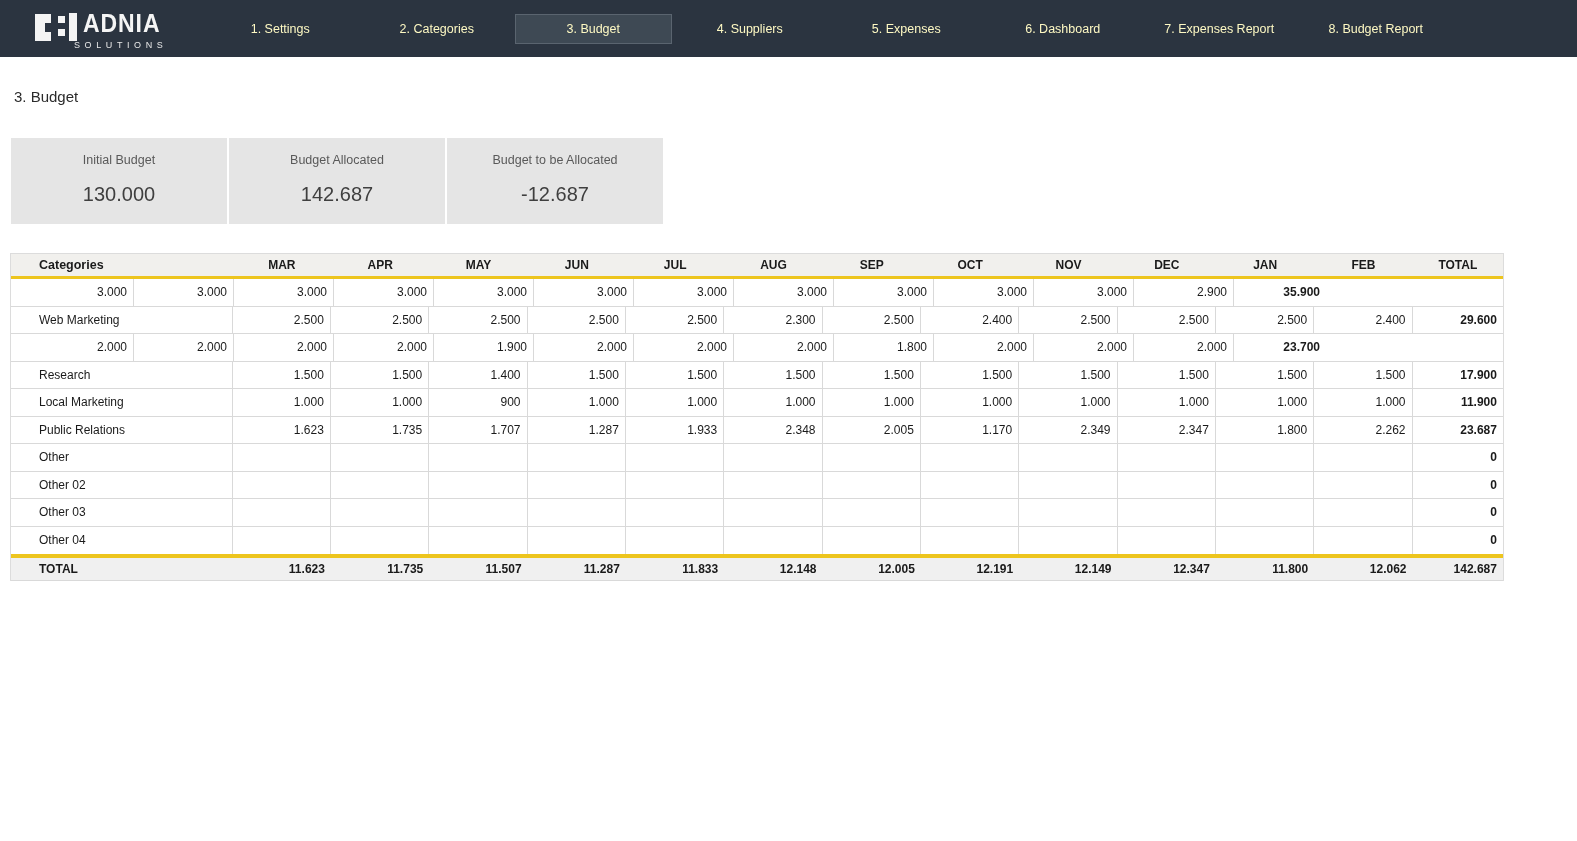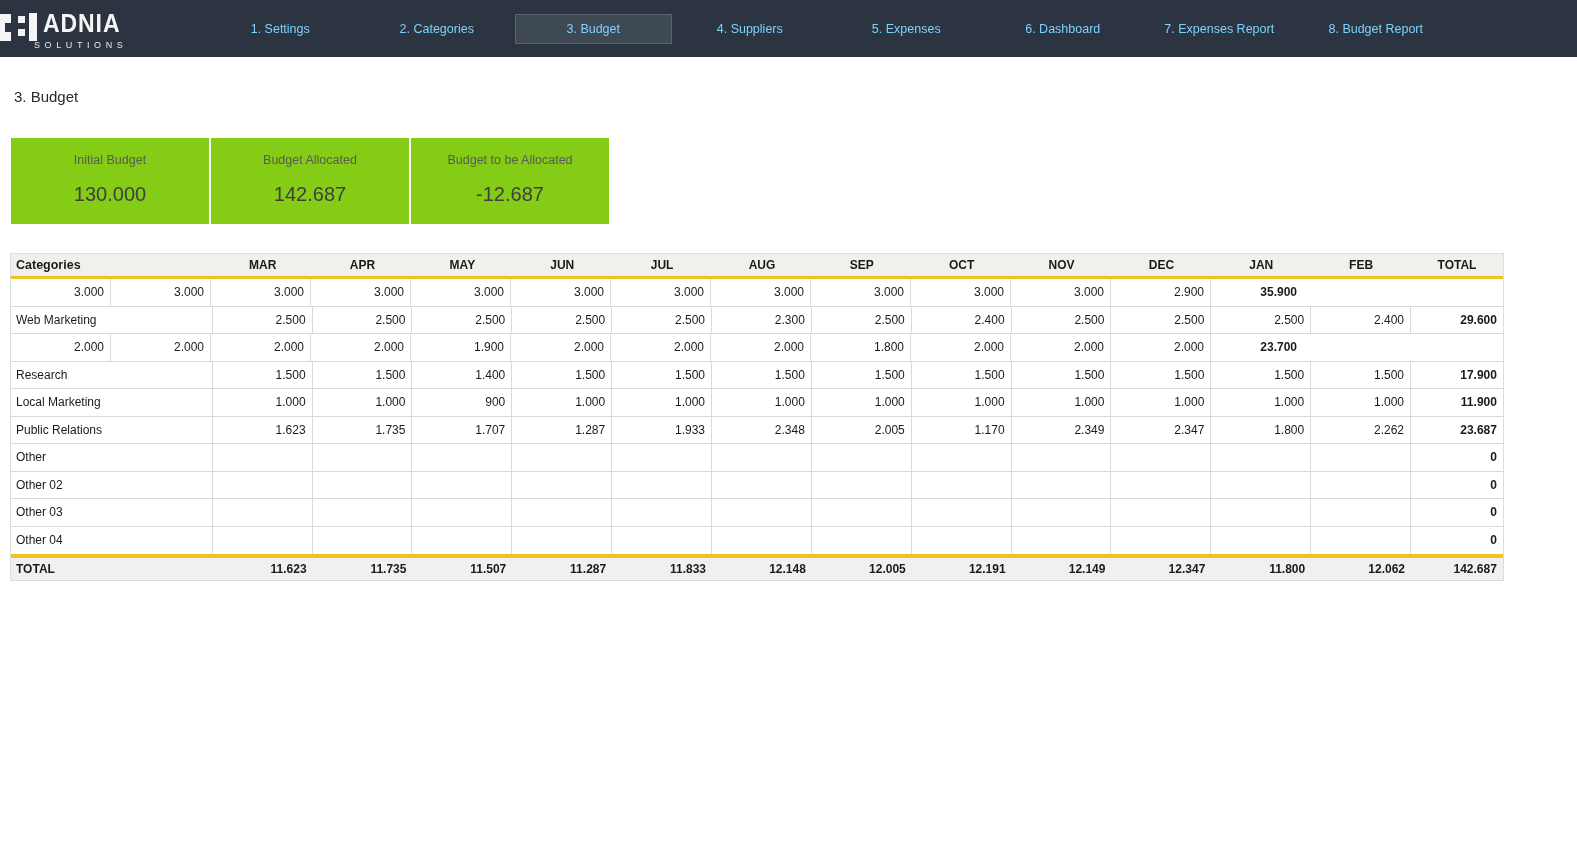--- a/index.html
+++ b/index.html
@@ -1,50 +1,50 @@
 <!DOCTYPE html>
 <html><head>
 <meta charset="utf-8">
 <style>
   * { margin:0; padding:0; box-sizing:border-box; }
   html,body { width:1577px; height:841px; background:#ffffff; overflow:hidden;
               font-family:"Liberation Sans","DejaVu Sans",sans-serif; }
 
   
   .navbar { position:absolute; top:0; left:0; width:1577px; height:57px;
-            background:#2B3440; display:flex; align-items:center; }
+            background:#2B3440; display:flex; align-items:center;padding-left:40px; }
   .logo { position:relative; width:205px; height:57px; flex:0 0 auto; }
   .logo-cut { position:absolute; left:-5px; top:14px; width:16px; height:27px; background:#F4F4F4; }
   .logo-cut-notch { position:absolute; right:0; top:9px; width:6px; height:9px; background:#2B3440; }
   .logo-colon-top { position:absolute; left:18px; top:16px; width:7px; height:7px; background:#F4F4F4; }
   .logo-colon-bottom { position:absolute; left:18px; top:29px; width:7px; height:7px; background:#F4F4F4; }
   .logo-bar { position:absolute; left:29px; top:13px; width:8px; height:28px; background:#F4F4F4; }
   .logo-title { position:absolute; left:43px; top:9px; color:#F5F5F5; font-size:25px;
                 font-weight:bold; letter-spacing:1px; transform:scaleX(.92); transform-origin:left; }
   .logo-subtitle { position:absolute; left:34px; top:40px; color:#E8E8E8; font-size:9px;
                    letter-spacing:4.6px; }
   .nav-tabs { position:absolute; left:202px; top:0; width:1252px; height:57px;
               display:flex; align-items:center; }
-  .tab { flex:1 1 0; height:30px; line-height:28px; text-align:center; color:#7dd3fc;
+  .tab { flex:1 1 0; height:30px; line-height:28px; text-align:center; color:#fef9c3;
          font-size:12.5px; cursor:pointer; border:1px solid transparent; }
   .tab.active { background:#3E4954; border:1px solid #5A646F; }
 
   
   .page-title { position:absolute; left:14px; top:88px; font-size:15px; color:#2B2B2B; }
 
   
   .cards { position:absolute; left:11px; top:138px; display:flex; gap:2px; }
-  .card { width:198px; height:86px; background:#84cc16; text-align:center; }
+  .card { width:216px; height:86px; background:#e5e5e5; text-align:center; }
   .card-label { margin-top:15px; font-size:12.5px; color:#595959; }
   .card-value { margin-top:16px; font-size:20px; color:#3F3F3F; }
 
   
   .budget-table { position:absolute; left:10px; top:253px; width:1494px;
                   border:1px solid #DCDCDC; border-bottom:none; font-size:12px; color:#1A1A1A; }
-  .trow { display:flex; align-items:stretch; }
+  .trow { display:flex; align-items:stretch;padding-left:23px; }
   .cell { width:100px; display:flex; align-items:center; justify-content:flex-end;
           padding-right:6px; border-right:1px solid #D9D9D9; overflow:hidden; white-space:nowrap; }
   .cell.cat { width:202px; justify-content:flex-start; padding-left:5px; padding-right:4px; }
   .cell.tot { width:92px; font-weight:bold; border-right:none; }
   .header-row { height:25px; background:#F1F0ED; border-bottom:3px solid #EDC51E; }
   .header-row .cell { border-right:none; justify-content:center; font-weight:bold; padding-right:0; }
   .header-row .cell.cat { justify-content:flex-start; font-size:12.5px; }
   .data-row { height:27.5px; border-bottom:1px solid #D9D9D9; background:#FFFFFF; }
   .data-row:last-of-type { border-bottom:none; }
   .total-divider { height:2px; background:#FFFFFF; border-top:2px solid #EDC51E;

